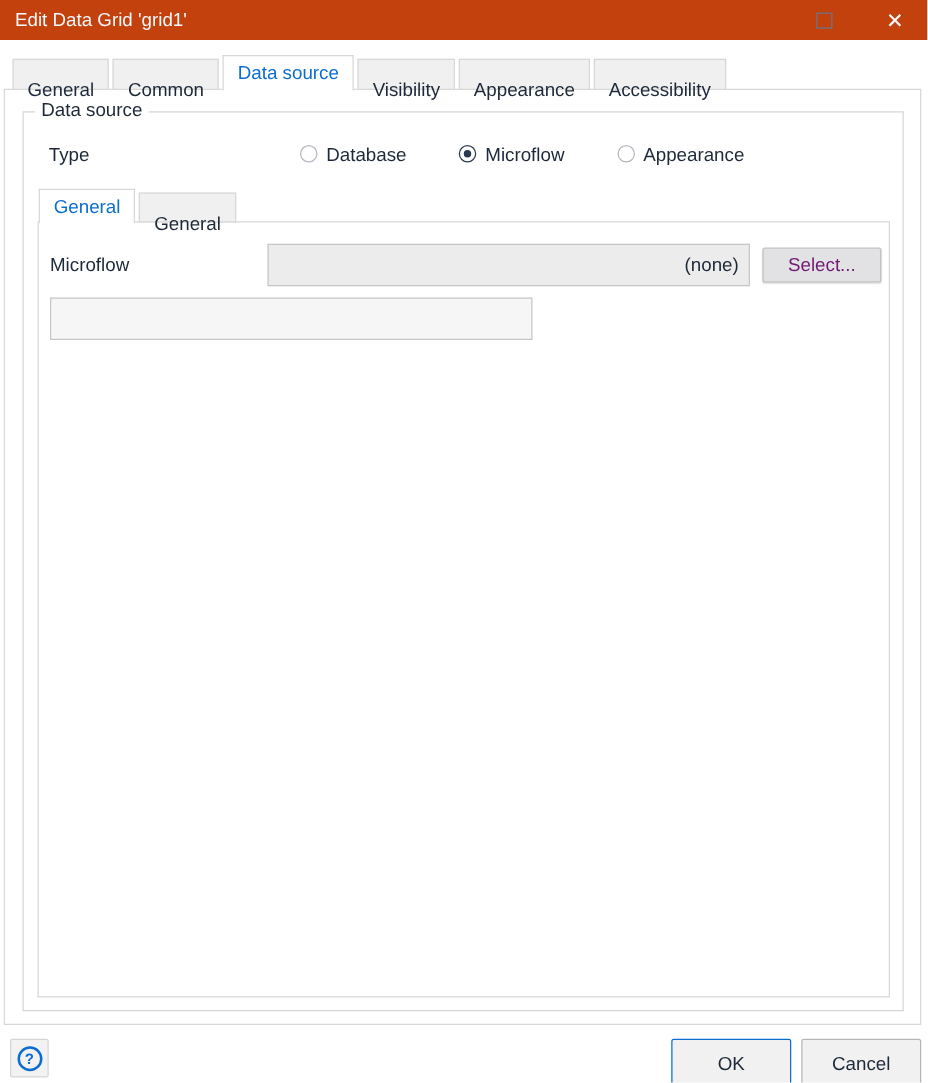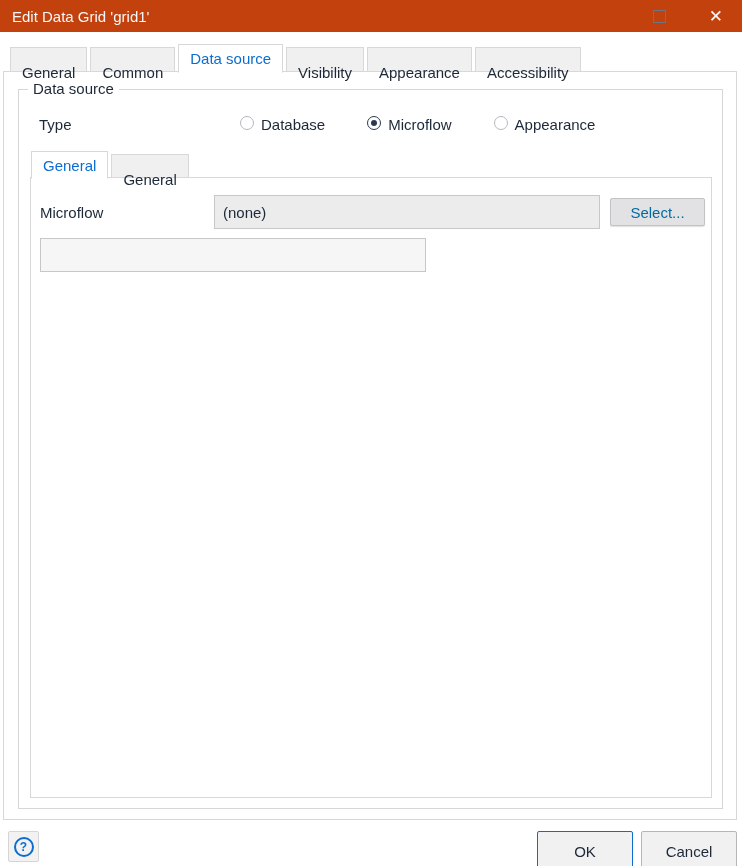--- a/index.html
+++ b/index.html
@@ -48,26 +48,26 @@
   .inner-tabstrip .tab.active{height:28px;padding-top:5px;}
 
   
   .panel{position:absolute;left:11px;right:10px;top:87px;bottom:10px;
          border:1px solid #d8d8d8;z-index:2;}
   .field-row{display:flex;align-items:center;margin-left:9px;}
   .field-row.first{margin-top:17px;}
   .field-row + .field-row{margin-top:9px;}
   .field-label{width:174px;flex:none;}
   .field-box{width:386px;height:26px;box-sizing:border-box;border:1px solid #c7c7c7;
-             font-family:inherit;font-size:15px;color:#1d2838;padding:16px 8px;flex:none;}
+             font-family:inherit;font-size:15px;color:#1d2838;padding:16px 8px;flex:none;text-align:right;}
   .field-box.filled{background:#ececec;}
   .field-box.empty{background:#f6f6f6;}
   .side-btn{margin-left:10px;width:95px;height:28px;box-sizing:border-box;
             background:#e2e2e4;border:1px solid #c3c3c5;border-radius:2px;
-            font-family:inherit;font-size:15px;color:#0369a1;
+            font-family:inherit;font-size:15px;color:#701a75;
             box-shadow:0 1px 1px rgba(0,0,0,0.12);cursor:default;}
 
   
   .footer{position:absolute;left:0;bottom:0;width:742px;height:46px;background:#fff;
           display:flex;align-items:flex-start;padding-top:0;box-sizing:border-box;}
   .help-btn{width:29px;height:29px;margin:11px 0 0 8px;background:#f2f2f2;
             border:1px solid #d5d5d5;border-radius:2px;display:flex;align-items:center;
             justify-content:center;cursor:default;}
   .help-icon{width:16px;height:16px;border:2px solid #0b6dd0;border-radius:50%;
              color:#0b6dd0;font-size:12px;font-weight:bold;display:flex;

